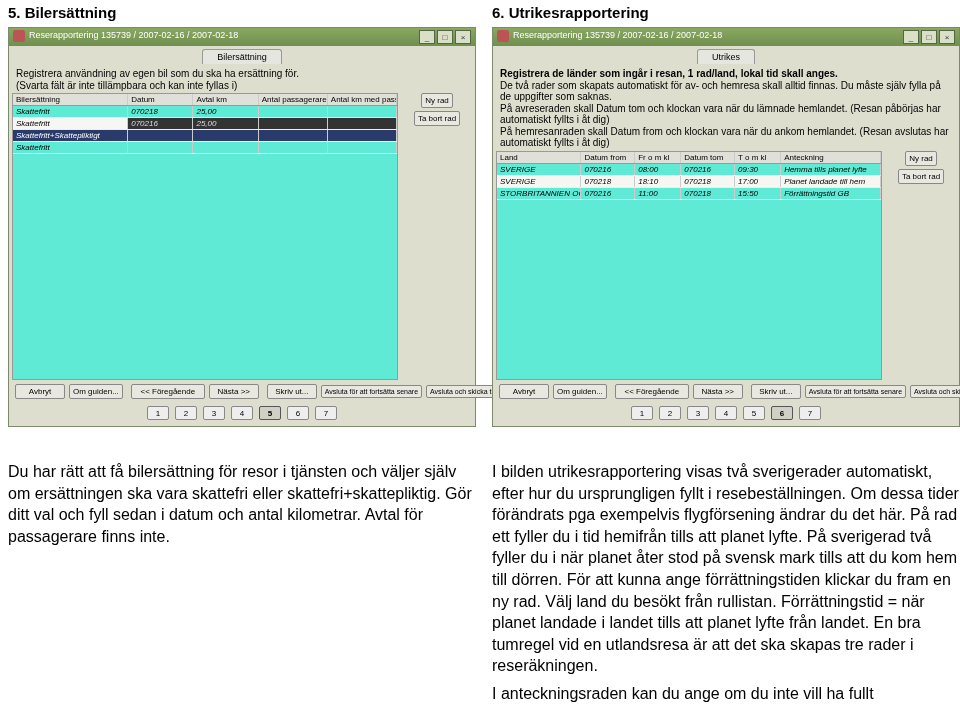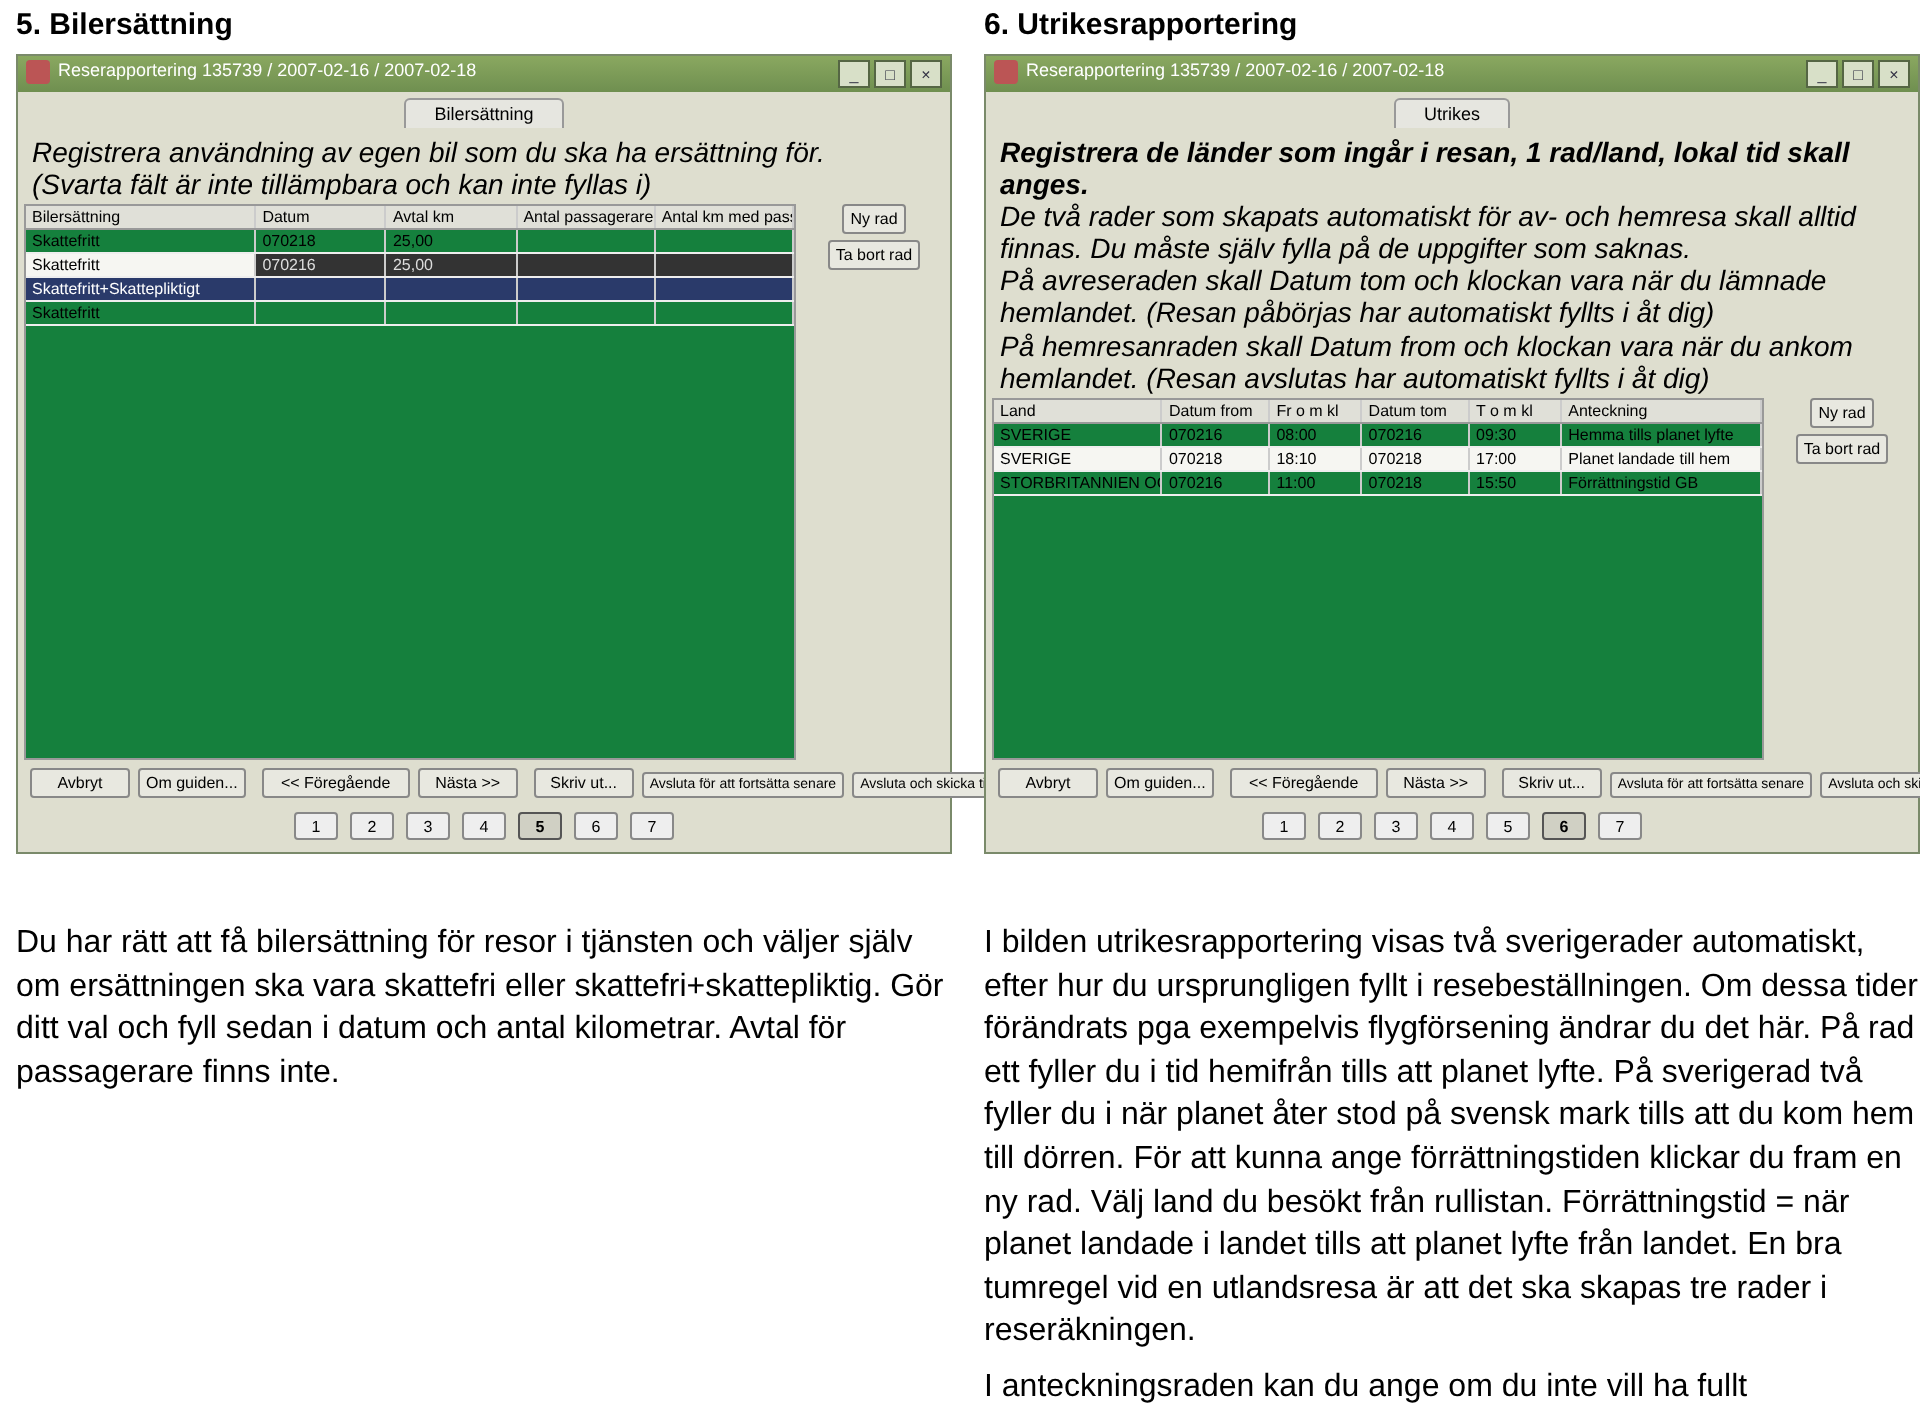--- a/index.html
+++ b/index.html
@@ -31,40 +31,40 @@
     font-size: 8px; color:#334;
   }
   .content { flex: 1; display: flex; flex-direction: column; background: #dedecf; padding: 3px; }
   .tabrow { display:flex; margin-bottom:2px; }
   .tab {
     border:1px solid #999; border-bottom:none;
     background:#e6e6e0; padding:2px 14px; font-size:9px;
     border-radius:3px 3px 0 0;
     margin-left:auto; margin-right:auto;
   }
-  .instr { background:#dedecf; font-size:14px; line-height:1.15; padding:2px 4px;font-style:italic; }
+  .instr { background:#dedecf; font-size:10px; line-height:1.15; padding:2px 4px; }
   .instr .bold { font-weight: bold; }
   .main-area { flex:1; display:flex; gap:4px; background:#dedecf; }
   .grid-wrap { flex:1; background:#fff; border:1px solid #999; display:flex; flex-direction:column; }
   .grid-head { display:flex; background:#e0e0d8; border-bottom:1px solid #999; }
   .grid-head .cell, .grid-row .cell {
     border-right:1px solid #ccc; padding:1px 3px; font-size:8px;
     overflow:hidden; white-space:nowrap;
   }
-  .grid-body { flex:1; background:#15803d; overflow:hidden; }
+  .grid-body { flex:1; background:#5eead4; overflow:hidden;font-style:italic; }
   .grid-row { display:flex; border-bottom:1px solid #eee; }
   .grid-row.sel { background:#2a3a6a; color:#fff; }
   .grid-row.alt { background:#f6f6f2; }
   .side-btns { display:flex; flex-direction:column; gap:3px; width:70px;align-items:center; }
   .btn {
     border:1px solid #888; background:#e8e8e0;
     font-size:8px; padding:2px 3px; text-align:center;
     border-radius:2px;
   }
-  .footer-btns { display:flex; gap:4px; padding:4px 3px; background:#dedecf; align-items:flex-end; }
+  .footer-btns { display:flex; gap:4px; padding:4px 3px; background:#dedecf; align-items:center; }
   .footer-btns .btn { flex:0 0 auto; min-width:50px; }
   .footer-btns .btn.wide { min-width:74px; }
   .footer-btns .btn.multi { font-size:7px; line-height:1.05; }
   .footer-btns .gap { flex:1; }
   .stepnums { display:flex; justify-content:center; gap:6px; padding:3px; }
   .stepnum {
     border:1px solid #888; background:#eee; width:22px; height:14px;
     display:flex; align-items:center; justify-content:center; font-size:8px;
     border-radius:2px;
   }

